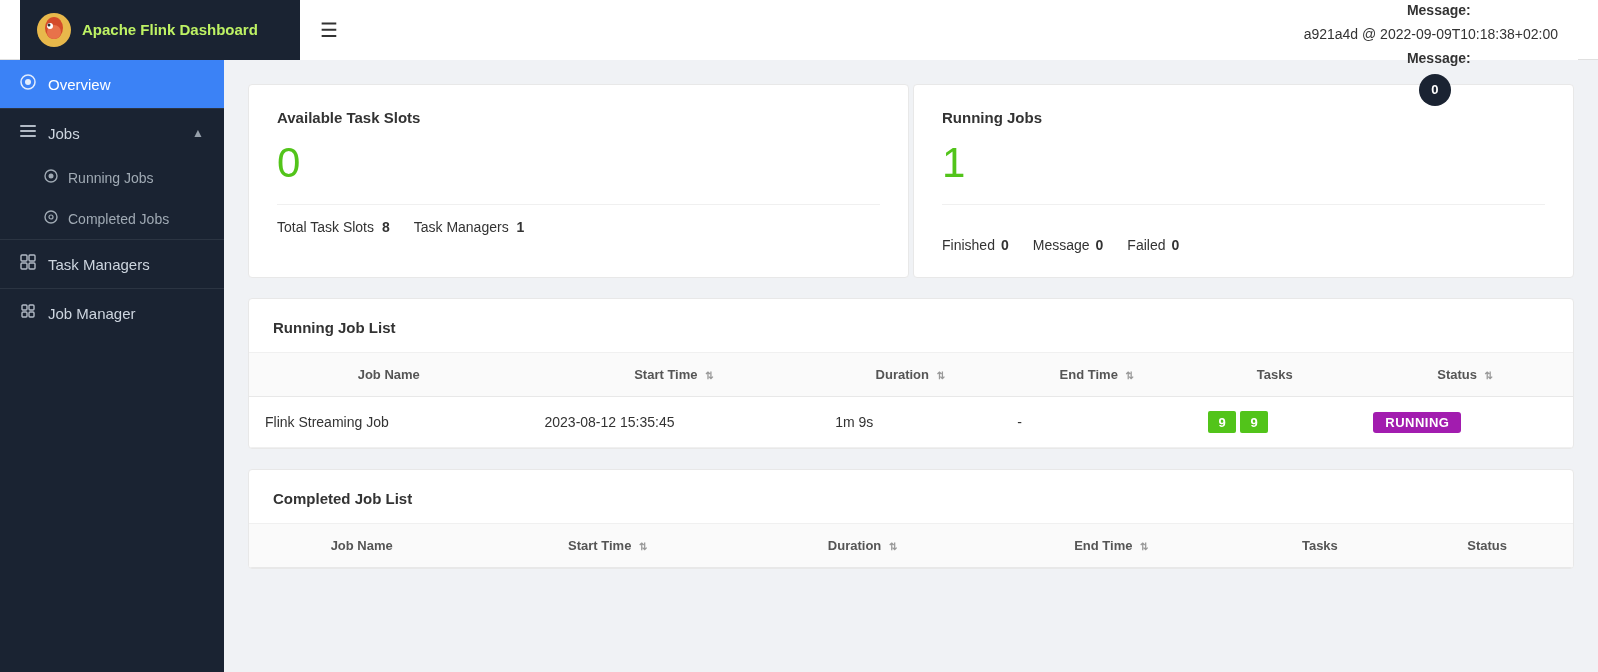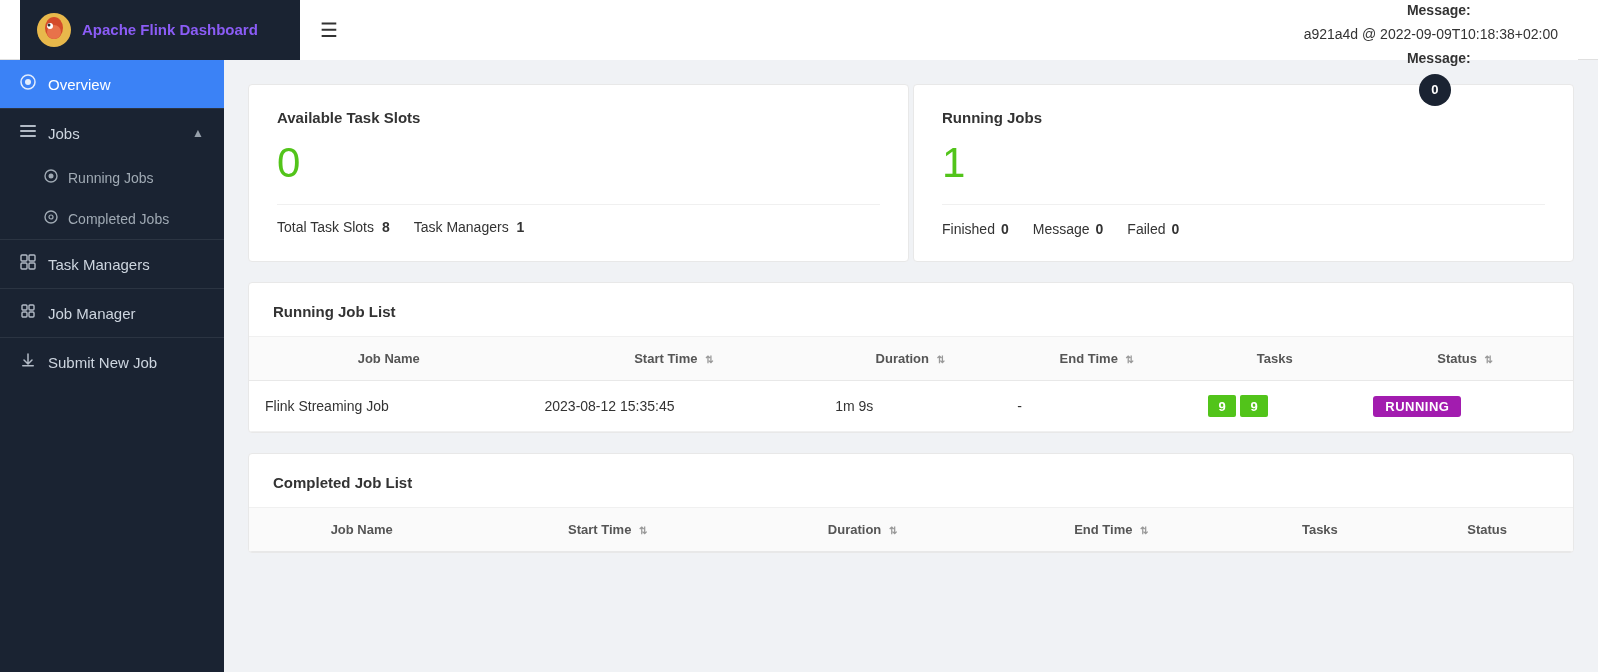--- a/index.html
+++ b/index.html
@@ -24,21 +24,21 @@
       background: #1a2332;
       height: 60px;
       padding: 0 16px;
     }
     .topbar-logo .logo-icon {
       width: 36px;
       height: 36px;
       margin-right: 10px;
     }
     .topbar-logo .logo-text {
-      color: #8b5cf6;
+      color: #bef264;
       font-size: 15px;
       font-weight: 600;
     }
     .topbar-content {
       flex: 1;
       display: flex;
       align-items: center;
       padding: 0 20px;
       background: #fff;
       height: 60px;
@@ -163,21 +163,21 @@
     }
     .card-footer .stat-value { font-weight: 600; margin-left: 4px; }
 
     
     .rj-footer {
       display: flex;
       gap: 24px;
       font-size: 14px;
       color: #333;
       border-top: 1px solid #f0f0f0;
-      padding-top: 16px;
+      padding-top: 32px;
     }
     .rj-footer .rj-stat { display: flex; align-items: center; gap: 6px; }
     .rj-footer .rj-stat .rj-label { font-weight: 400; }
     .rj-footer .rj-stat .rj-value { font-weight: 600; }
 
     
     .section {
       background: #fff;
       border-radius: 4px;
       border: 1px solid #e8e8e8;
@@ -348,31 +348,20 @@
             <rect x="2" y="2" width="5" height="5" rx="1" stroke="#cdd5df" stroke-width="1.4"></rect>
             <rect x="9" y="2" width="5" height="5" rx="1" stroke="#cdd5df" stroke-width="1.4"></rect>
             <rect x="2" y="9" width="5" height="5" rx="1" stroke="#cdd5df" stroke-width="1.4"></rect>
             <rect x="9" y="9" width="5" height="5" rx="1" stroke="#cdd5df" stroke-width="1.4"></rect>
           </svg>
         </span>
         <span class="item-label">Job Manager</span>
       </div>
     </div>
 
-    <div class="sidebar-section">
-      <div class="sidebar-item">
-        <span class="item-icon">
-          <svg width="16" height="16" viewBox="0 0 16 16" fill="none" xmlns="http://www.w3.org/2000/svg">
-            <path d="M8 2v9M4 8l4 4 4-4" stroke="#cdd5df" stroke-width="1.5" stroke-linecap="round" stroke-linejoin="round"></path>
-            <rect x="2" y="13" width="12" height="1.5" rx="0.75" fill="#cdd5df"></rect>
-          </svg>
-        </span>
-        <span class="item-label">Submit New Job</span>
-      </div>
-    </div>
 
   </nav>
 
   <main class="main">
 
     <div class="cards-row">
 
       <div class="card">
         <div class="card-title">Available Task Slots</div>
         <div class="card-big-number">0</div>

